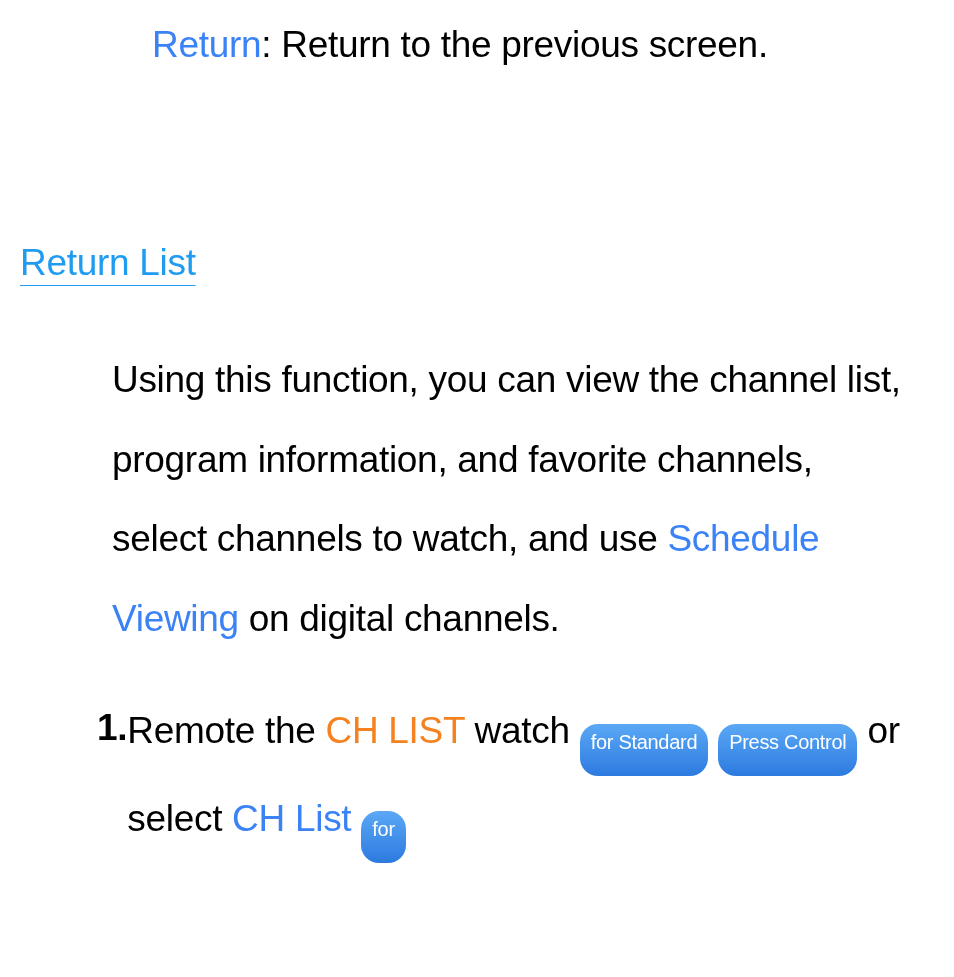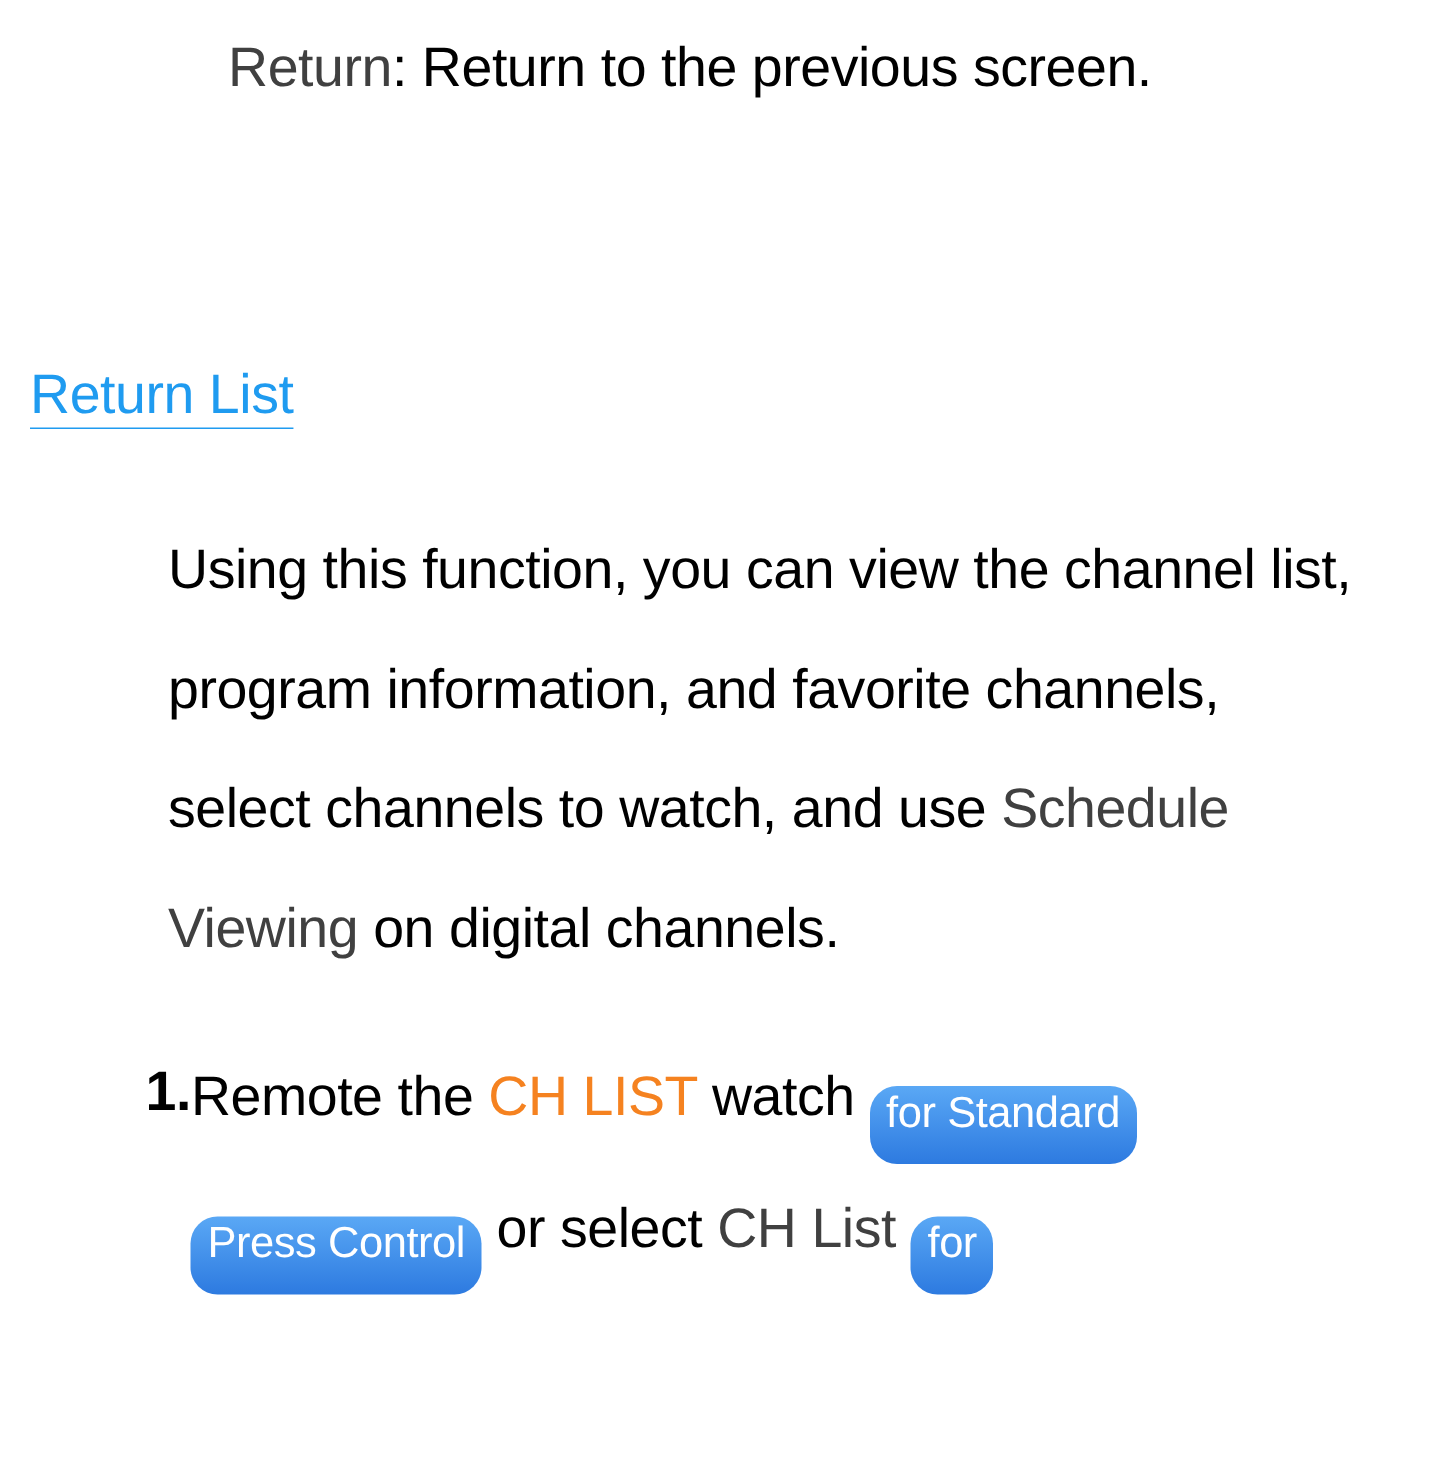--- a/index.html
+++ b/index.html
@@ -32,30 +32,30 @@
     .section-heading {
       color: #1f9bf0;
       text-decoration: underline;
       text-decoration-thickness: 1px;
       text-underline-offset: 10px;
       margin-top: 138px;
       margin-bottom: 38px;
       font-size: 37px;
     }
     .link-blue {
-      color: #404040;
+      color: #3b82f6;
     }
     .link-orange {
       color: #f58220;
     }
     .pill {
       display: inline-block;
       background: linear-gradient(180deg, #5aa8f5 0%, #2d7ae0 100%);
       color: #ffffff;
-      font-size: 29px;
+      font-size: 20px;
       padding: 0px 11px;
       border-radius: 18px;
       vertical-align: middle;
       line-height: 36px;
       height: 52px;
       margin-top: 32px;
     }
     .para {
       margin-bottom: 30px;
       margin-left: 15px;

